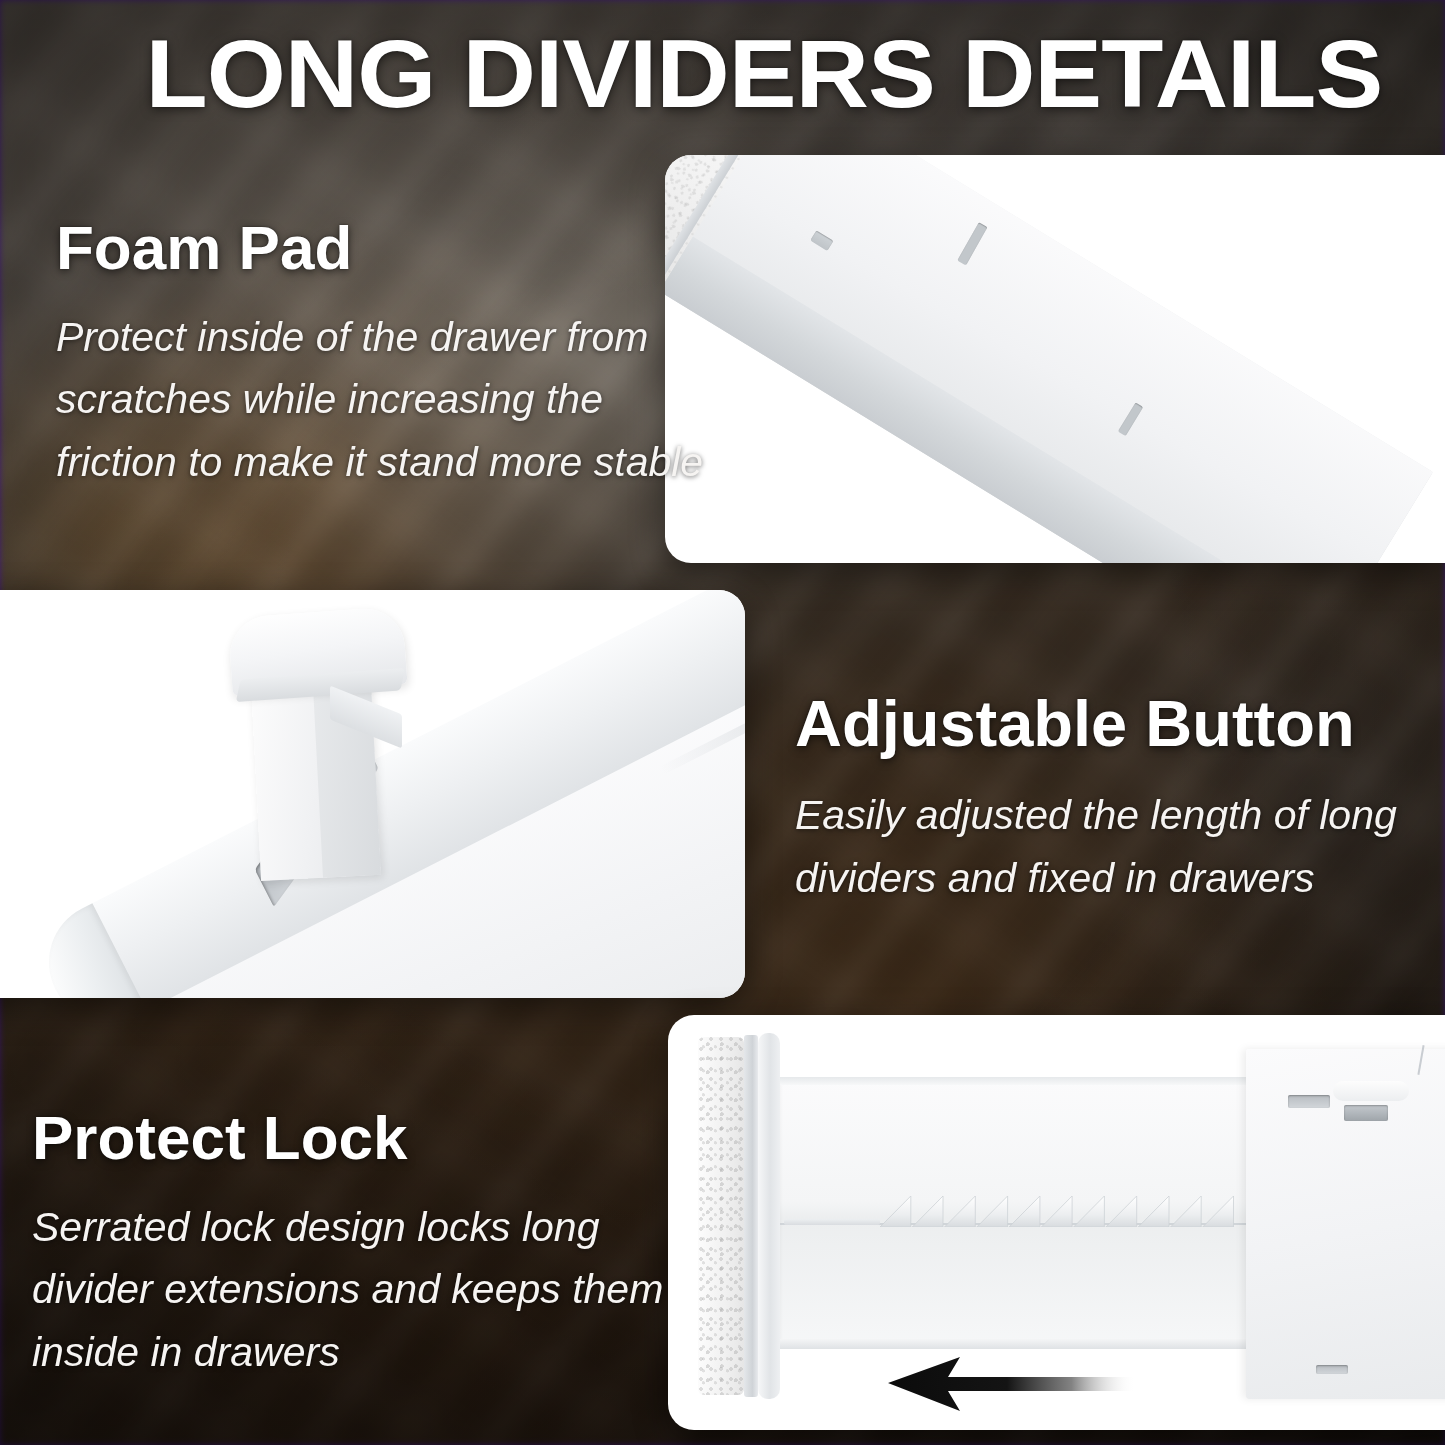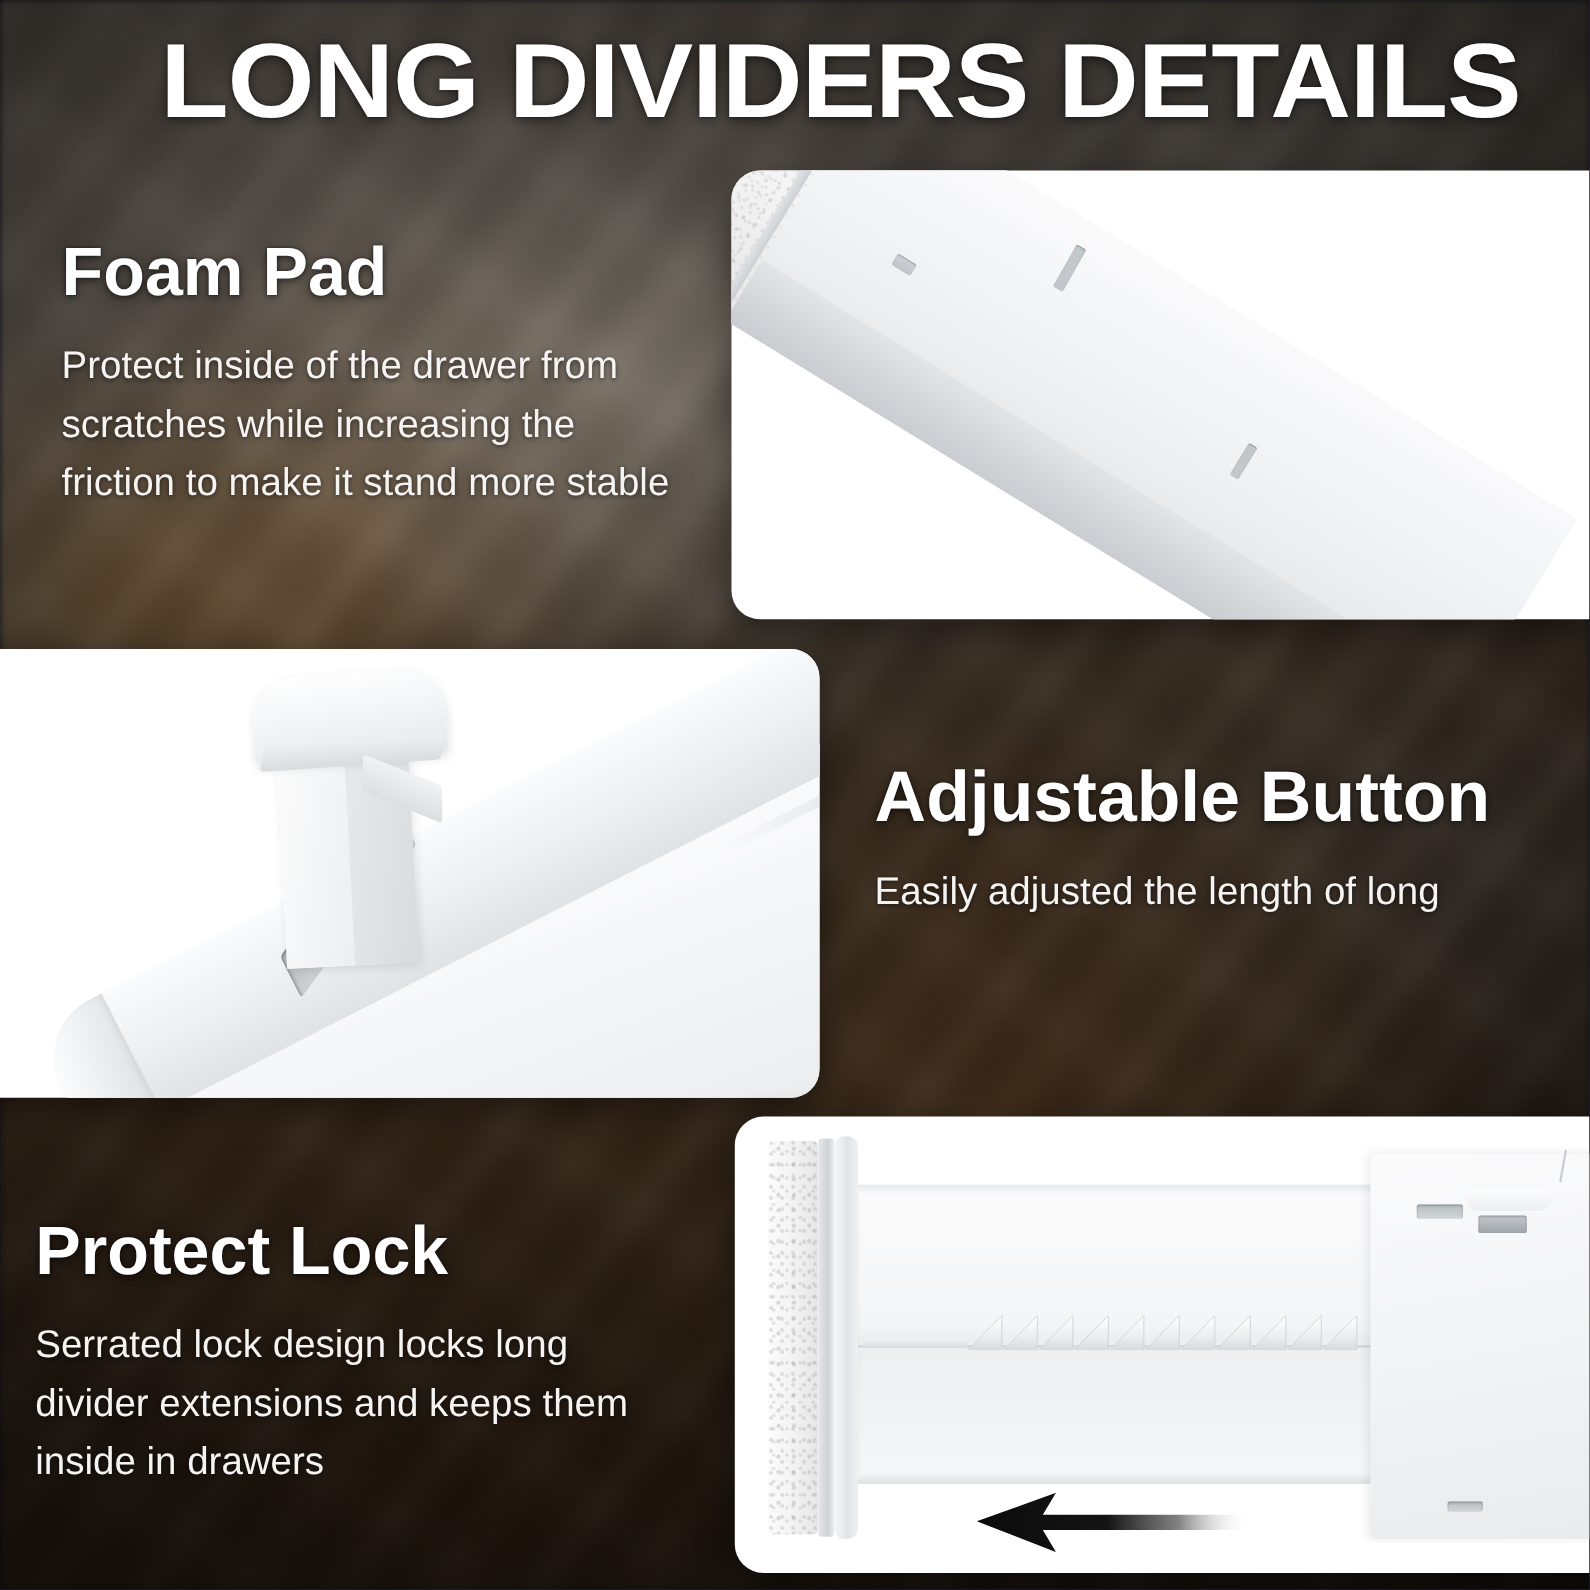--- a/index.html
+++ b/index.html
@@ -1,20 +1,20 @@
 <!DOCTYPE html>
 <html><head>
 <meta charset="utf-8">
 <style>
   html,body{margin:0;padding:0;background:#2b2522;}
   *{box-sizing:border-box;}
   #stage{
     position:relative;width:1445px;height:1445px;overflow:hidden;
     font-family:"Liberation Sans","DejaVu Sans",sans-serif;
-    background:#0f172a;
+    background:#6d28d9;
   }
 
   
   .bg-layer{position:absolute;inset:0;}
   .bg-base{
     background:
       radial-gradient(ellipse 60% 45% at 18% 14%, rgba(210,196,178,.55), rgba(210,196,178,0) 72%),
       radial-gradient(ellipse 38% 30% at 40% 24%, rgba(236,228,214,.48), rgba(236,228,214,0) 70%),
       radial-gradient(ellipse 32% 26% at 22% 33%, rgba(170,112,48,.45), rgba(170,112,48,0) 72%),
       radial-gradient(ellipse 30% 22% at 8%  36%, rgba(200,140,60,.42), rgba(200,140,60,0) 74%),
@@ -59,22 +59,22 @@
     text-shadow:0 2px 10px rgba(0,0,0,.55),0 0 3px rgba(0,0,0,.4);
     white-space:nowrap;
   }
   .feat{position:absolute;color:#fff;}
   .feat .head{
     font-weight:700;font-size:62px;line-height:1.05;color:#fff;
     text-shadow:0 2px 8px rgba(0,0,0,.6),0 0 2px rgba(0,0,0,.5);
     white-space:nowrap;
   }
   .feat .body{
-    margin-top:26px;font-size:35px;line-height:1.52;color:#f6f4f2;
-    font-weight:400;text-shadow:0 1px 5px rgba(0,0,0,.6);
+    margin-top:26px;font-size:41px;line-height:1.52;color:#f6f4f2;
+    font-weight:400;text-shadow:0 1px 5px rgba(0,0,0,.6);font-style:italic;
   }
   .feat .body div{white-space:nowrap;}
 
   #feat-foam{left:32px;top:215px;width:620px;margin-left:24px;}
   #feat-adj{left:795px;top:690px;width:620px;}
   #feat-adj .head{font-size:65px;}
   #feat-ser{left:32px;top:1105px;width:630px;}
 
   
   .panel{
@@ -384,20 +384,21 @@
       <div>Protect inside of the drawer from</div>
       <div>scratches while increasing the</div>
       <div>friction to make it stand more stable</div>
     </div>
   </div>
 
   <div class="feat" id="feat-adj">
     <div class="head">Adjustable Button</div>
     <div class="body">
       <div>Easily adjusted the length of long</div>
+      <div>dividers and fixed in drawers</div>
     </div>
   </div>
 
   <div class="feat" id="feat-ser">
     <div class="head">Protect Lock</div>
     <div class="body">
       <div>Serrated lock design locks long</div>
       <div>divider extensions and keeps them</div>
       <div>inside in drawers</div>
     </div>

